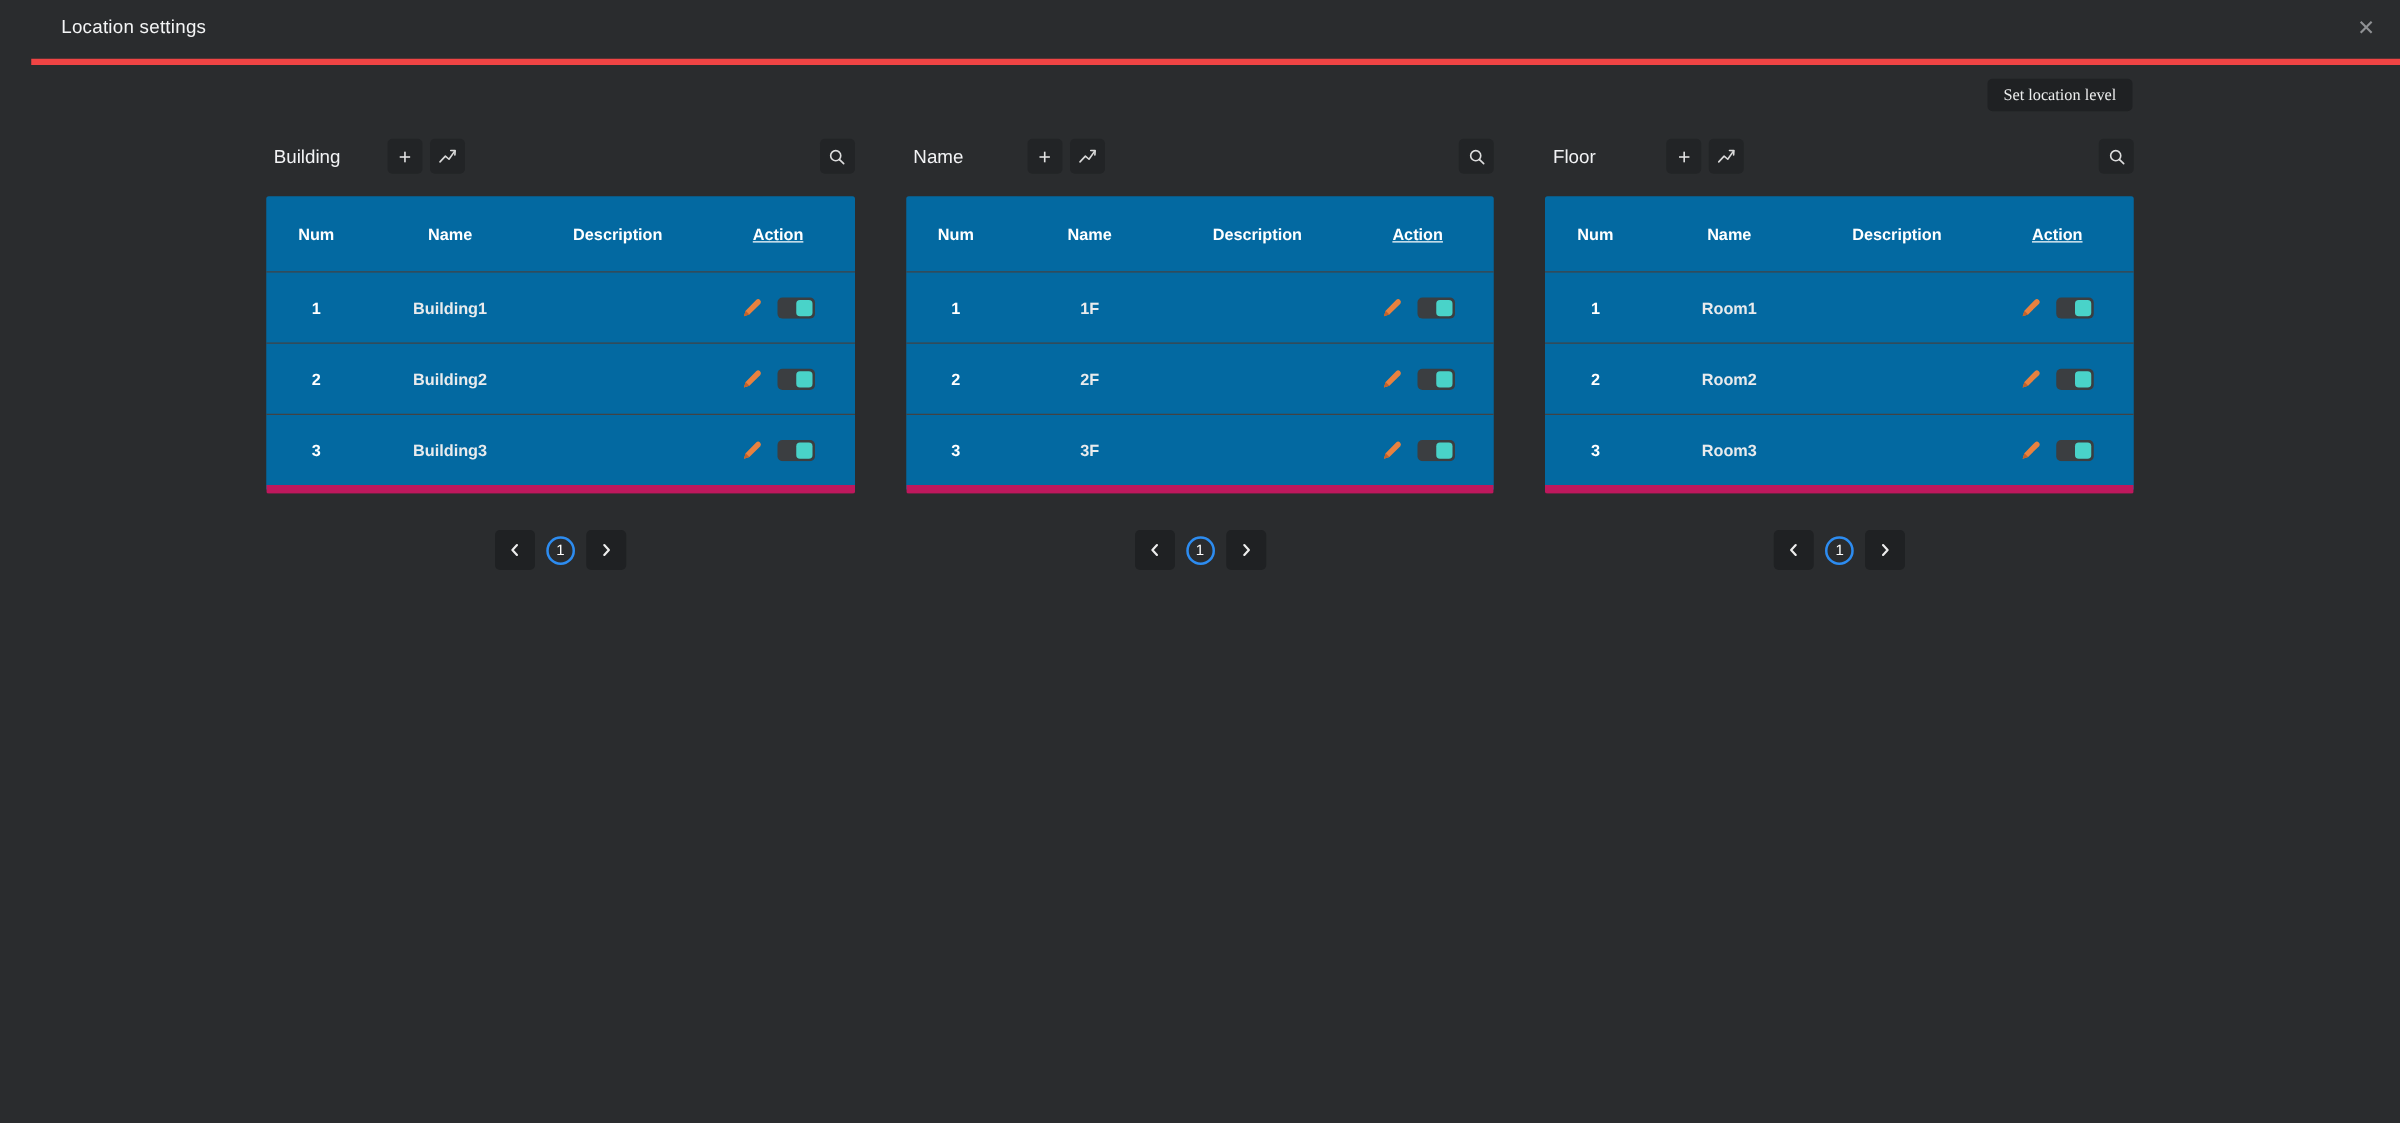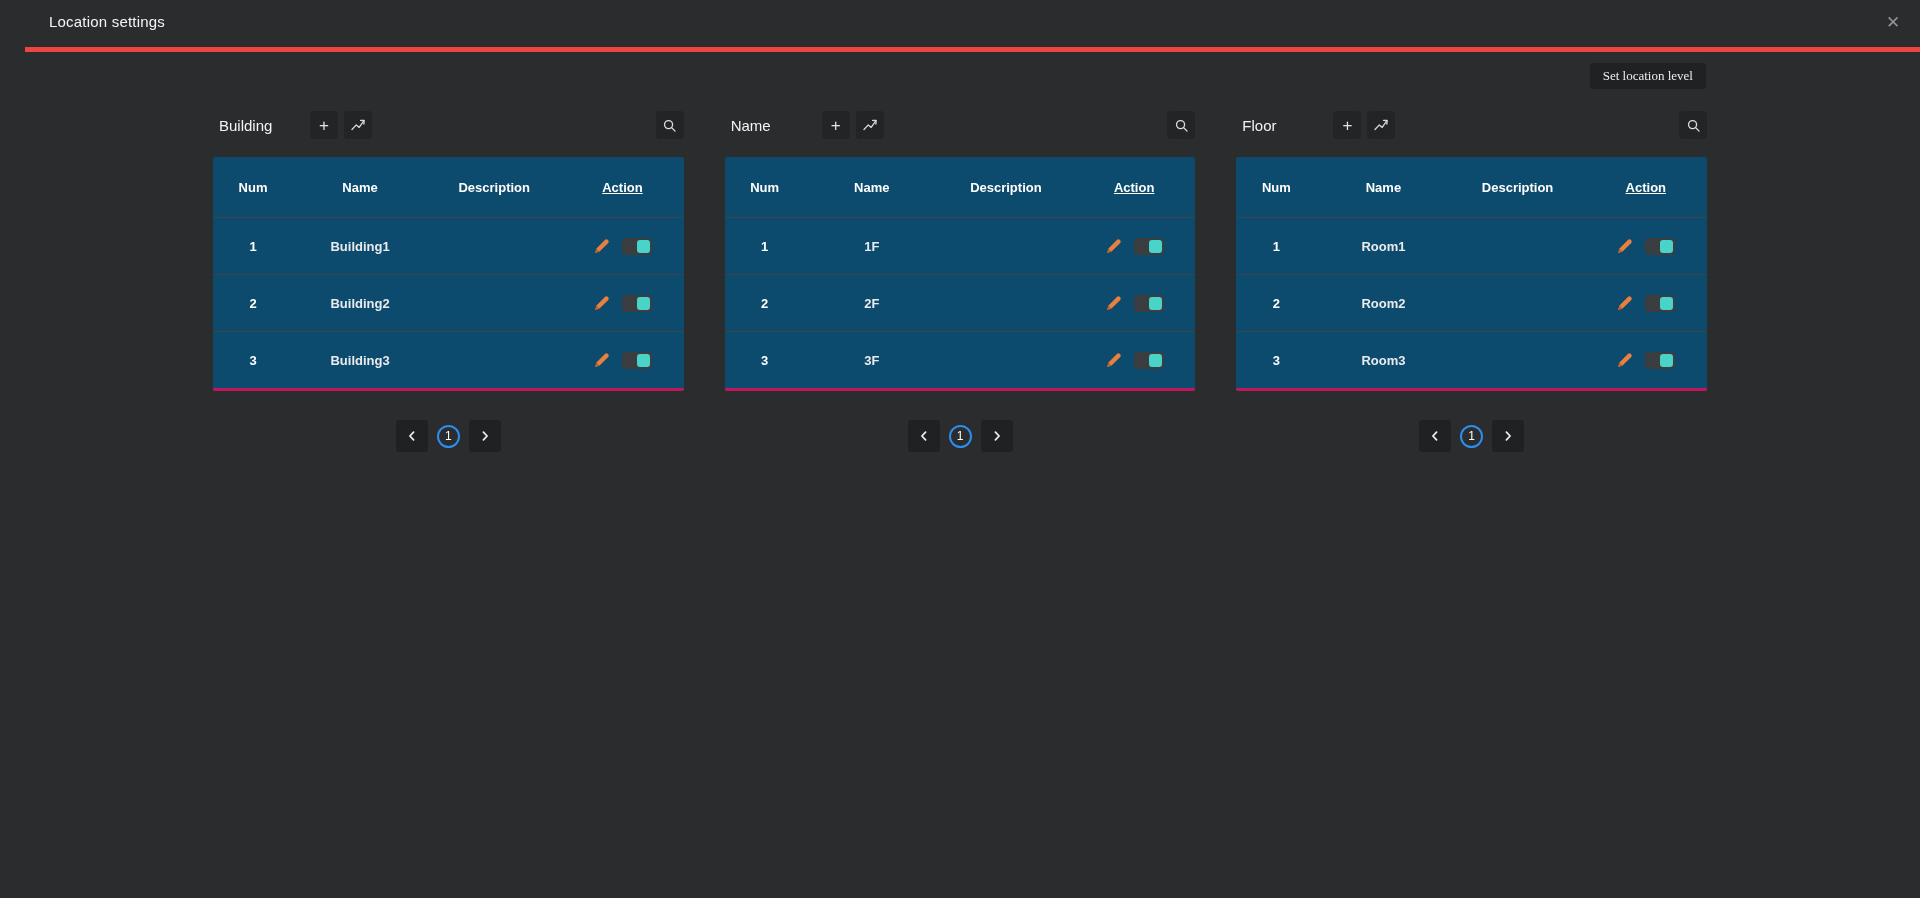--- a/index.html
+++ b/index.html
@@ -52,22 +52,22 @@
     width:28px; height:28px; border-radius:4px;
     background:#222426; border:none; cursor:pointer;
     display:flex; align-items:center; justify-content:center;
     margin-right:6px; color:#e0e0e0;
   }
   .icon-btn.search { margin-left:auto; margin-right:0; }
   .plus-glyph { font-size:17px; line-height:1; color:#e3e3e3; }
 
   
   .ptable {
-    background:#0c4a6e; border-radius:2px;
-    border-bottom:3px solid #be185d;
+    background:#0369a1; border-radius:2px;
+    border-bottom:7px solid #be185d;
   }
   .thead { display:flex; height:60px; align-items:center; }
   .trow  { display:flex; height:57px; align-items:center; border-top:1px solid #414345; }
   .cell  { text-align:center; font-size:13px; overflow:hidden; }
   .c-num  { width:17%;   font-weight:bold; color:#fff; }
   .c-name { width:28.5%; color:#e9ebed;font-weight:bold; }
   .c-desc { width:28.5%; color:#e9ebed; }
   .c-action { width:26%; display:flex; align-items:center; justify-content:center; gap:11px;text-decoration:underline; }
   .thead .cell { font-weight:bold; color:#ffffff; }
 

